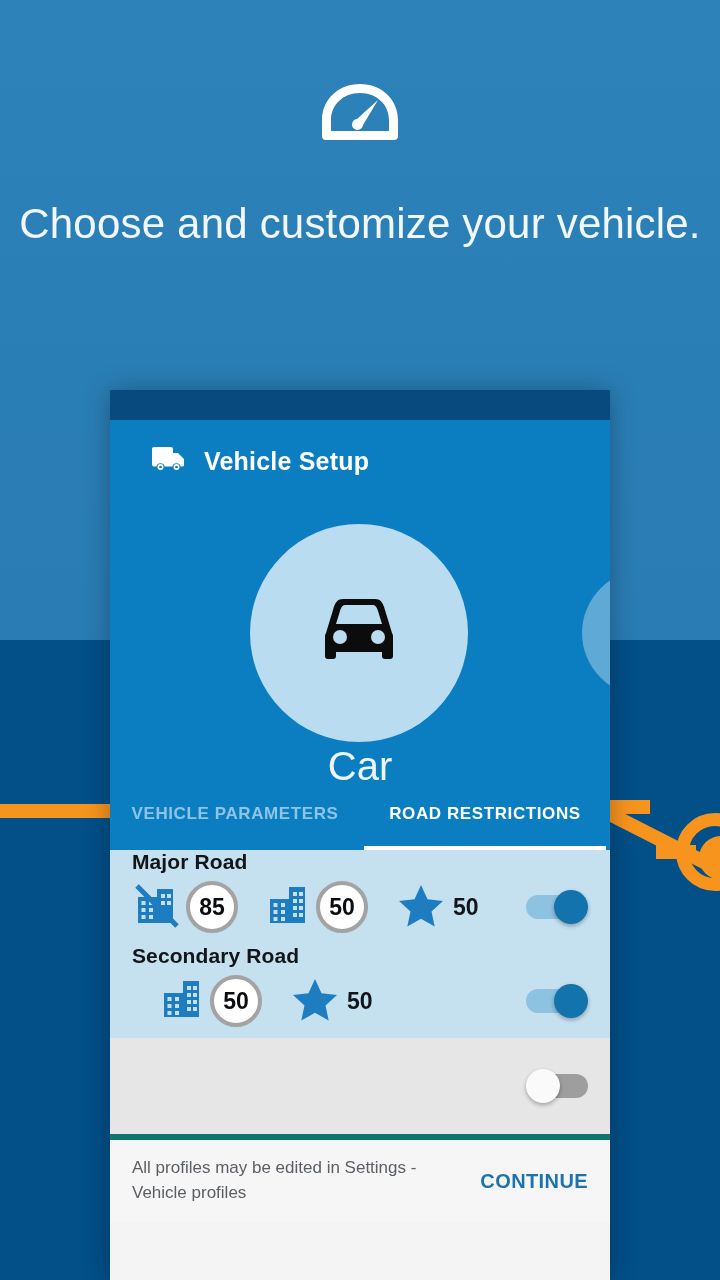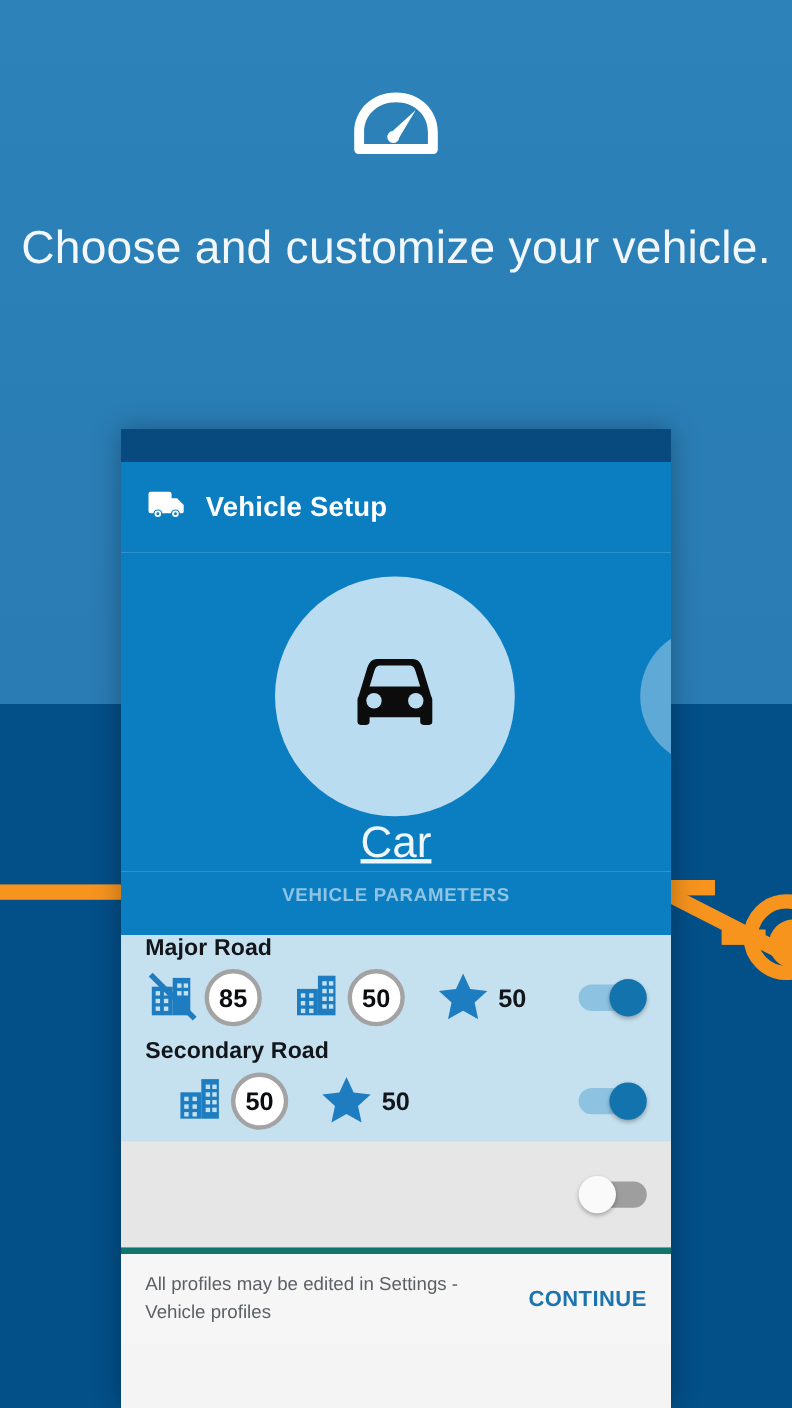--- a/index.html
+++ b/index.html
@@ -71,21 +71,21 @@
   .card {
     position: absolute; left: 110px; top: 390px;
     width: 500px; height: 890px;
     background: #f4f4f4;
     box-shadow: 0 0 24px rgba(0,0,0,0.30);
     overflow: hidden;
   }
   .statusbar { height: 30px; background: #084a7d; }
   .appbar {
     height: 82px; background: #0b7ec2;
-    display: flex; align-items: center; padding: 0 0 0 24px;
+    display: flex; align-items: center; padding: 0 0 0 41px;
     gap: 17px;
   }
   .appbar-title {
     color: #ffffff; font-size: 25px; font-weight: 700; letter-spacing: 0.2px;
   }
 
   
   .vehicle-area {
     position: relative; height: 290px; background: #0b7ec2;
     overflow: hidden;
@@ -98,21 +98,21 @@
   }
   .v-next {
     position: absolute; left: 472px; top: 68px;
     width: 126px; height: 126px; border-radius: 50%;
     background: #5fa9d6;
     display: flex; align-items: center; justify-content: center;
   }
   .v-label {
     position: absolute; left: 0; top: 242px; width: 500px;
     text-align: center; color: #eef6fb;
-    font-size: 40px; font-weight: 400; text-decoration: underline;
+    font-size: 40px; font-weight: 400;
   }
 
   
   .tabs {
     display: flex; background: #0b7ec2; height: 58px;
   }
   .tab {
     flex: 1; display: flex; align-items: flex-start; justify-content: center;
     padding-top: 12px;
     font-size: 17px; font-weight: 700; letter-spacing: 0.6px;
@@ -233,20 +233,21 @@
         </span>
       </div>
       <div class="v-next">
         
       </div>
       <div class="v-label">Car</div>
     </div>
 
     <div class="tabs">
       <div class="tab">VEHICLE PARAMETERS</div>
+      <div class="tab active">ROAD RESTRICTIONS</div>
     </div>
 
     <div class="rows">
 
       <div class="road-row">
         <div class="row-title">Major Road</div>
         <div class="row-body">
           <div class="limit-group">
             <span>
               <svg width="50" height="48" viewBox="0 0 50 48">

